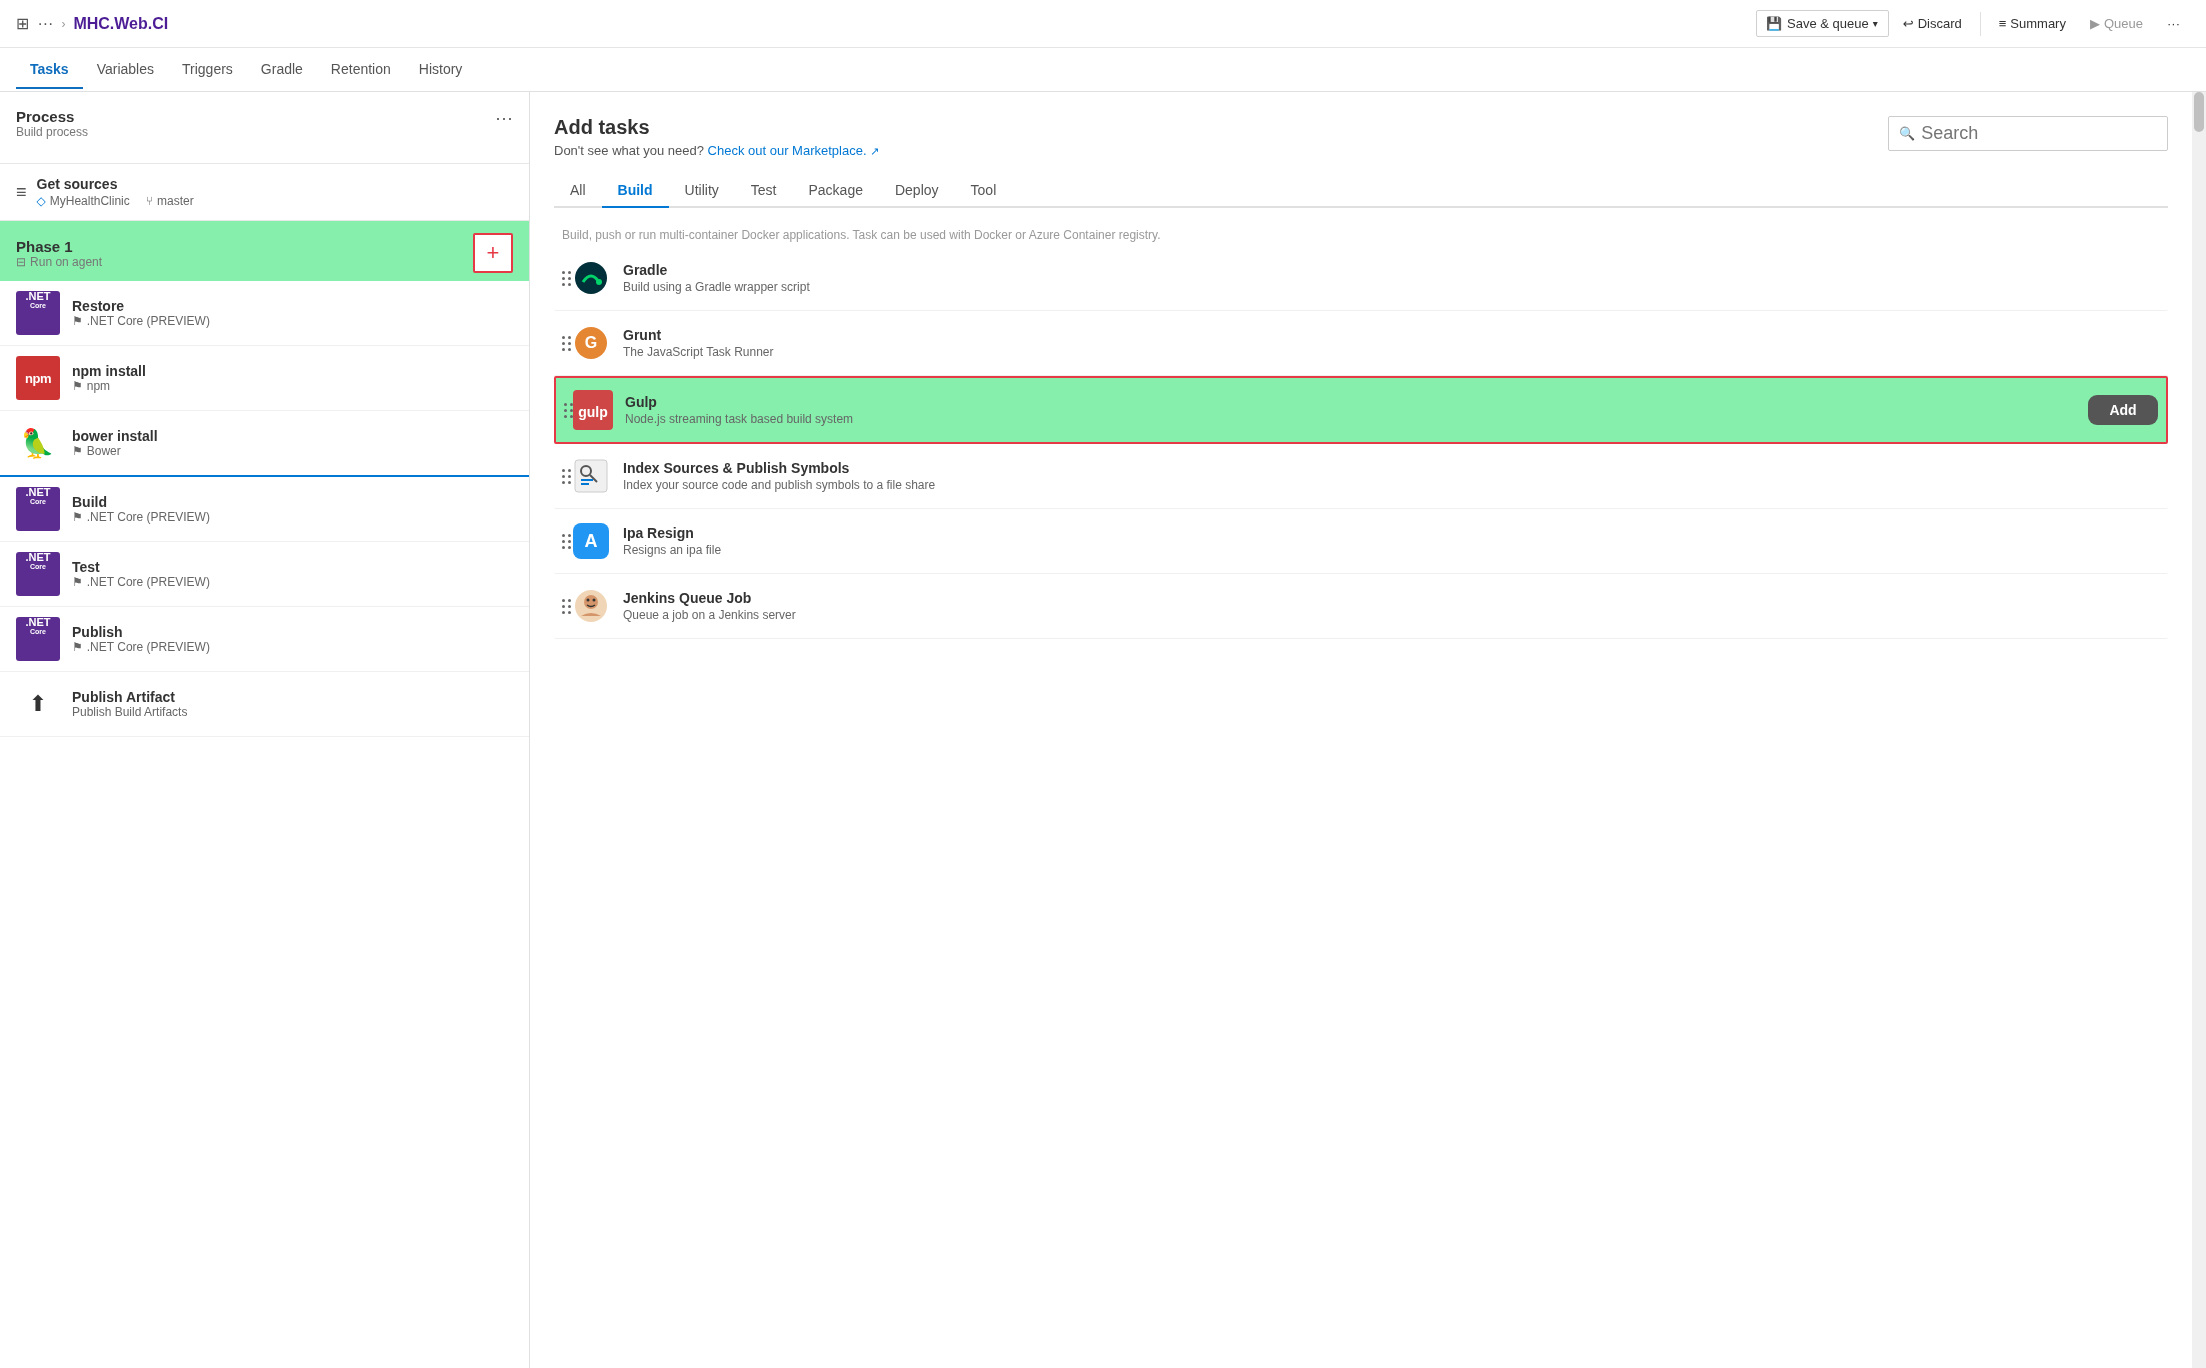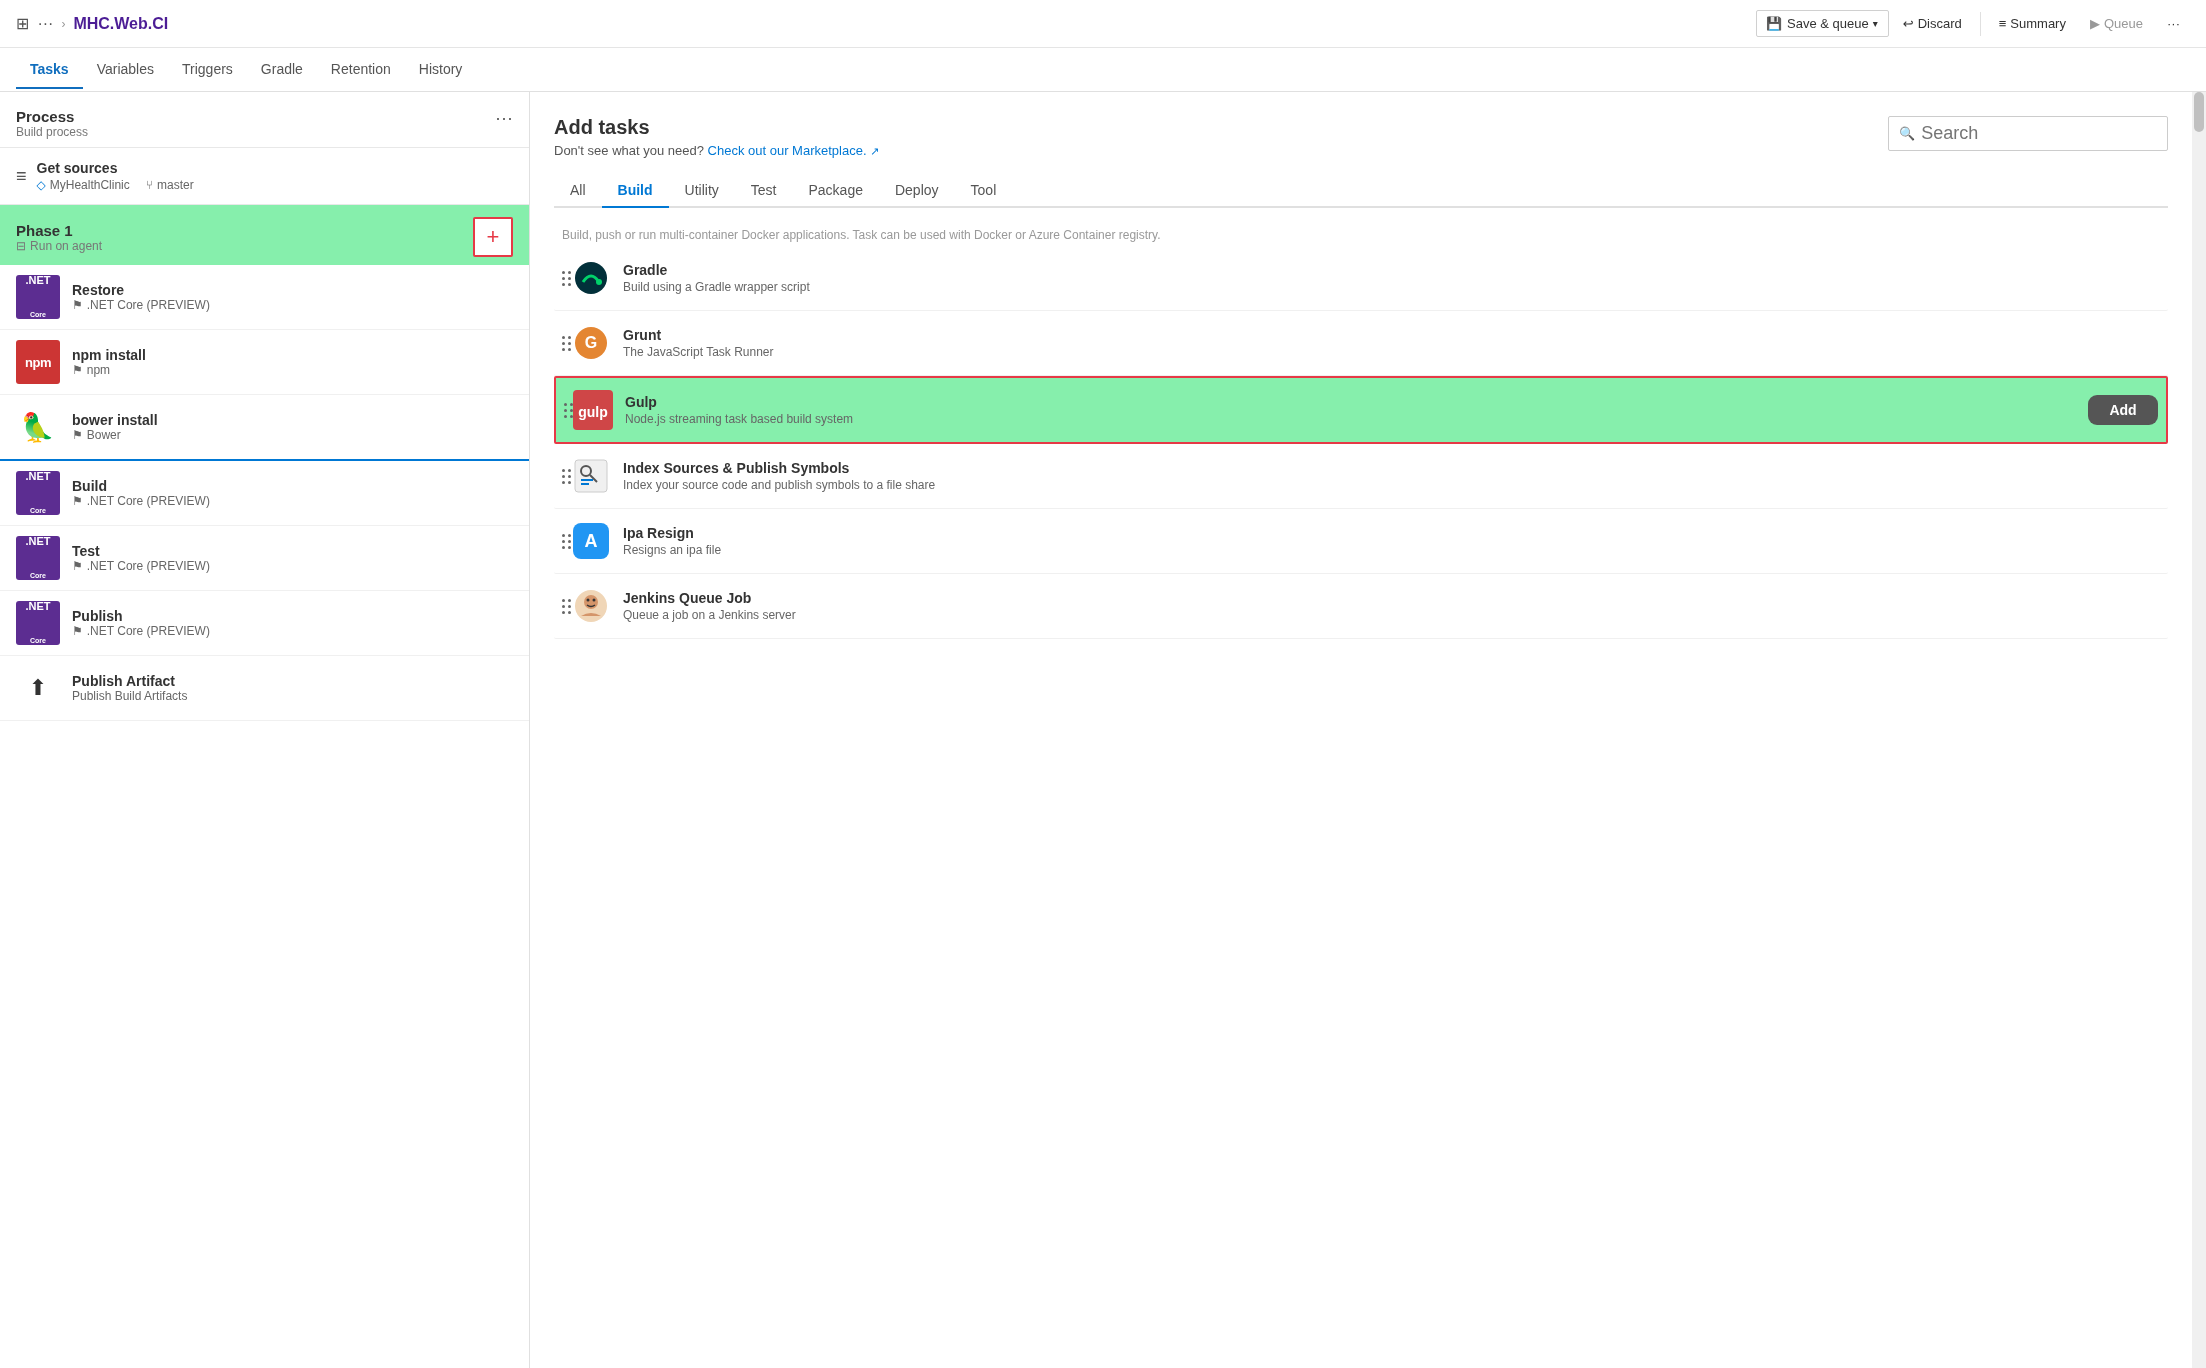--- a/index.html
+++ b/index.html
@@ -63,21 +63,21 @@
       flex-direction: column;
       overflow-y: auto;
       background: #fff;
     }
 
     
     .process-header {
       display: flex;
       align-items: flex-start;
       justify-content: space-between;
-      padding: 16px 16px 8px 16px;
+      padding: 16px 16px 24px 16px;
       border-bottom: 1px solid #e8e8e8;
     }
     .process-title { font-size: 15px; font-weight: 600; }
     .process-subtitle { font-size: 12px; color: #777; }
     .process-more { font-size: 18px; cursor: pointer; color: #555; }
 
     
     .get-sources {
       display: flex;
       align-items: center;
@@ -220,21 +220,21 @@
     }
 
     
     .right-panel::-webkit-scrollbar { width: 8px; }
     .right-panel::-webkit-scrollbar-thumb { background: #ccc; border-radius: 4px; }
     .left-panel::-webkit-scrollbar { width: 6px; }
     .left-panel::-webkit-scrollbar-thumb { background: #ddd; border-radius: 3px; }
 
     .dotnet-icon {
       width: 44px; height: 44px; background: #5c2d91;
-      display: flex; flex-direction: column; align-items: center; justify-content: space-between;
+      display: flex; flex-direction: column; align-items: center; justify-content: flex-start;
       border-radius: 3px; color: #fff; flex-shrink: 0; margin-right: 12px;
     }
     .dotnet-icon .net { font-size: 11px; font-weight: 900; line-height: 1; }
     .dotnet-icon .core { font-size: 7px; font-weight: 600; line-height: 1.2; }
 
     .npm-icon {
       width: 44px; height: 44px; background: #cc3534;
       display: flex; align-items: center; justify-content: center;
       border-radius: 3px; color: #fff; flex-shrink: 0; margin-right: 12px;
       font-size: 13px; font-weight: 900; letter-spacing: -0.5px;

